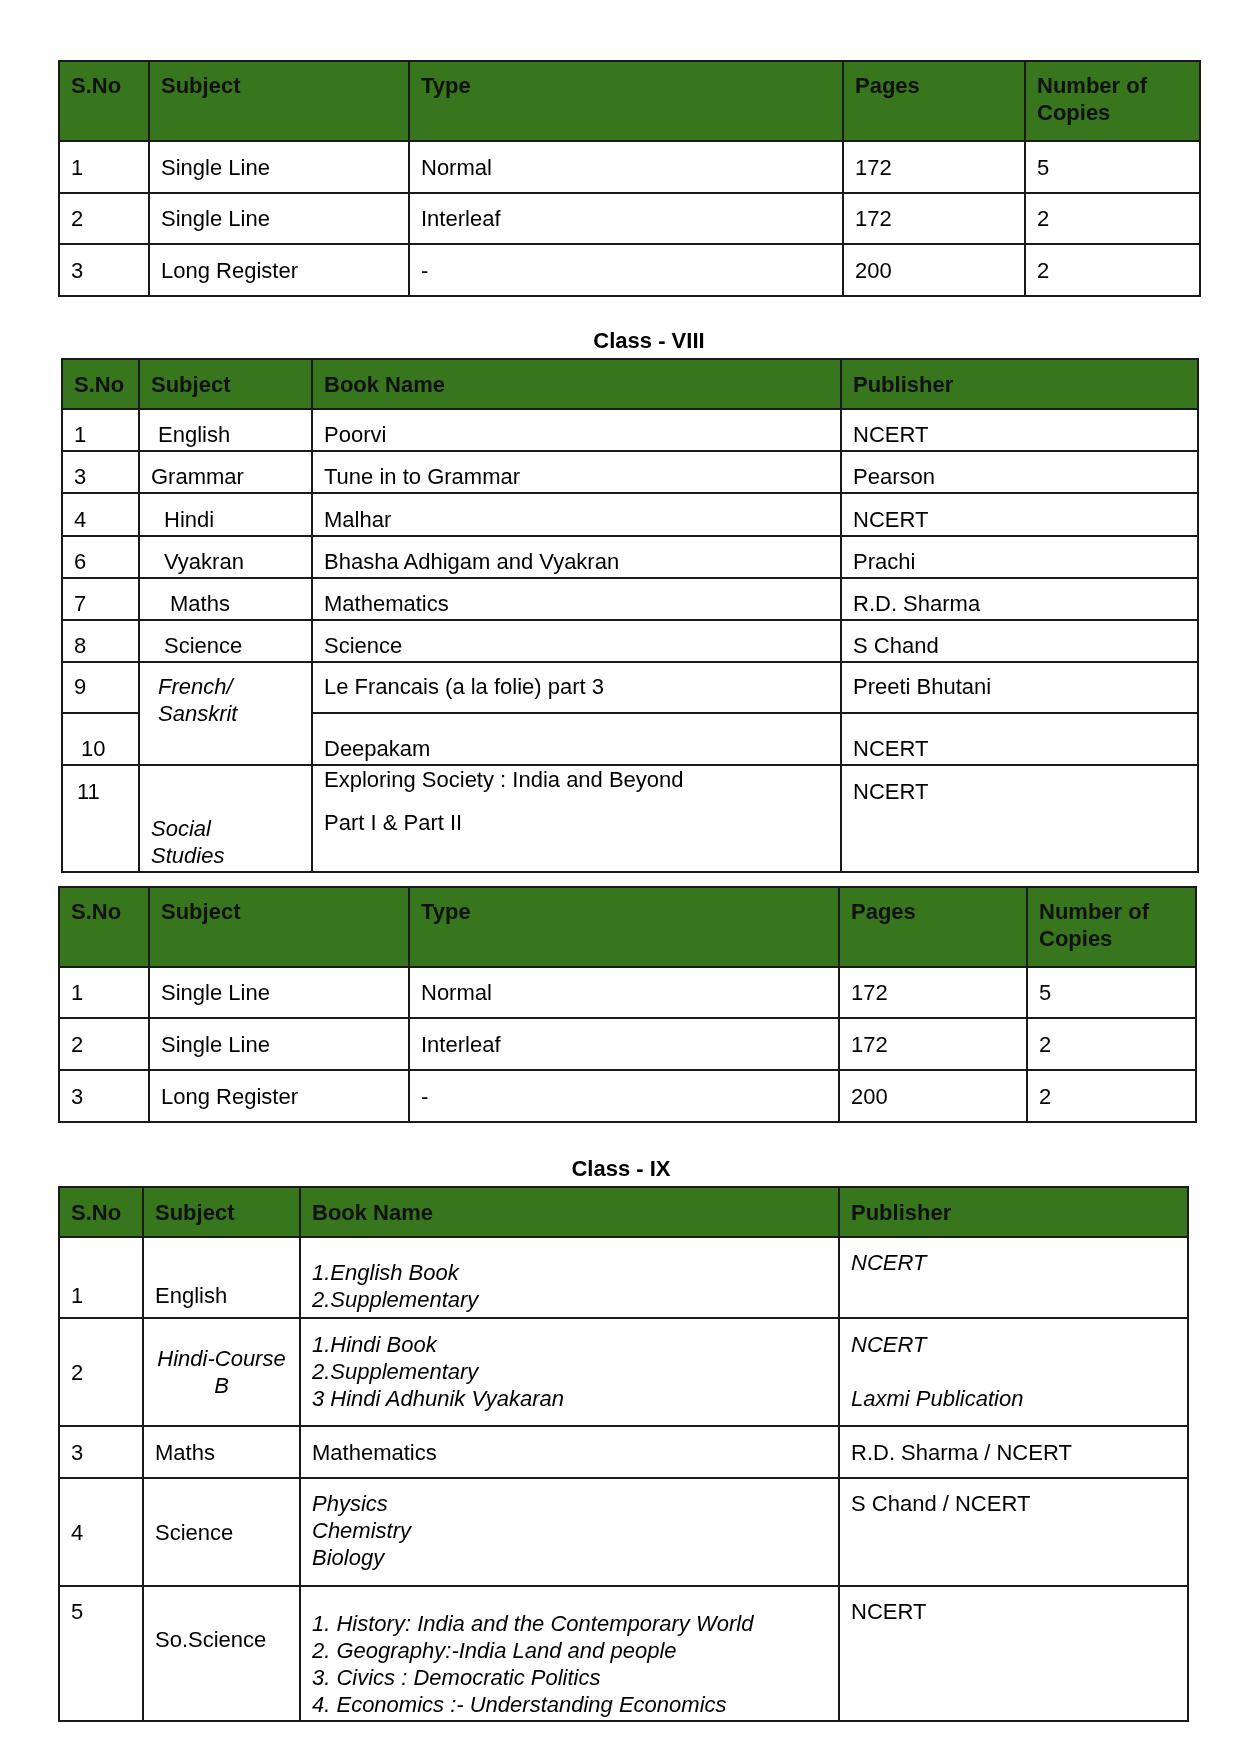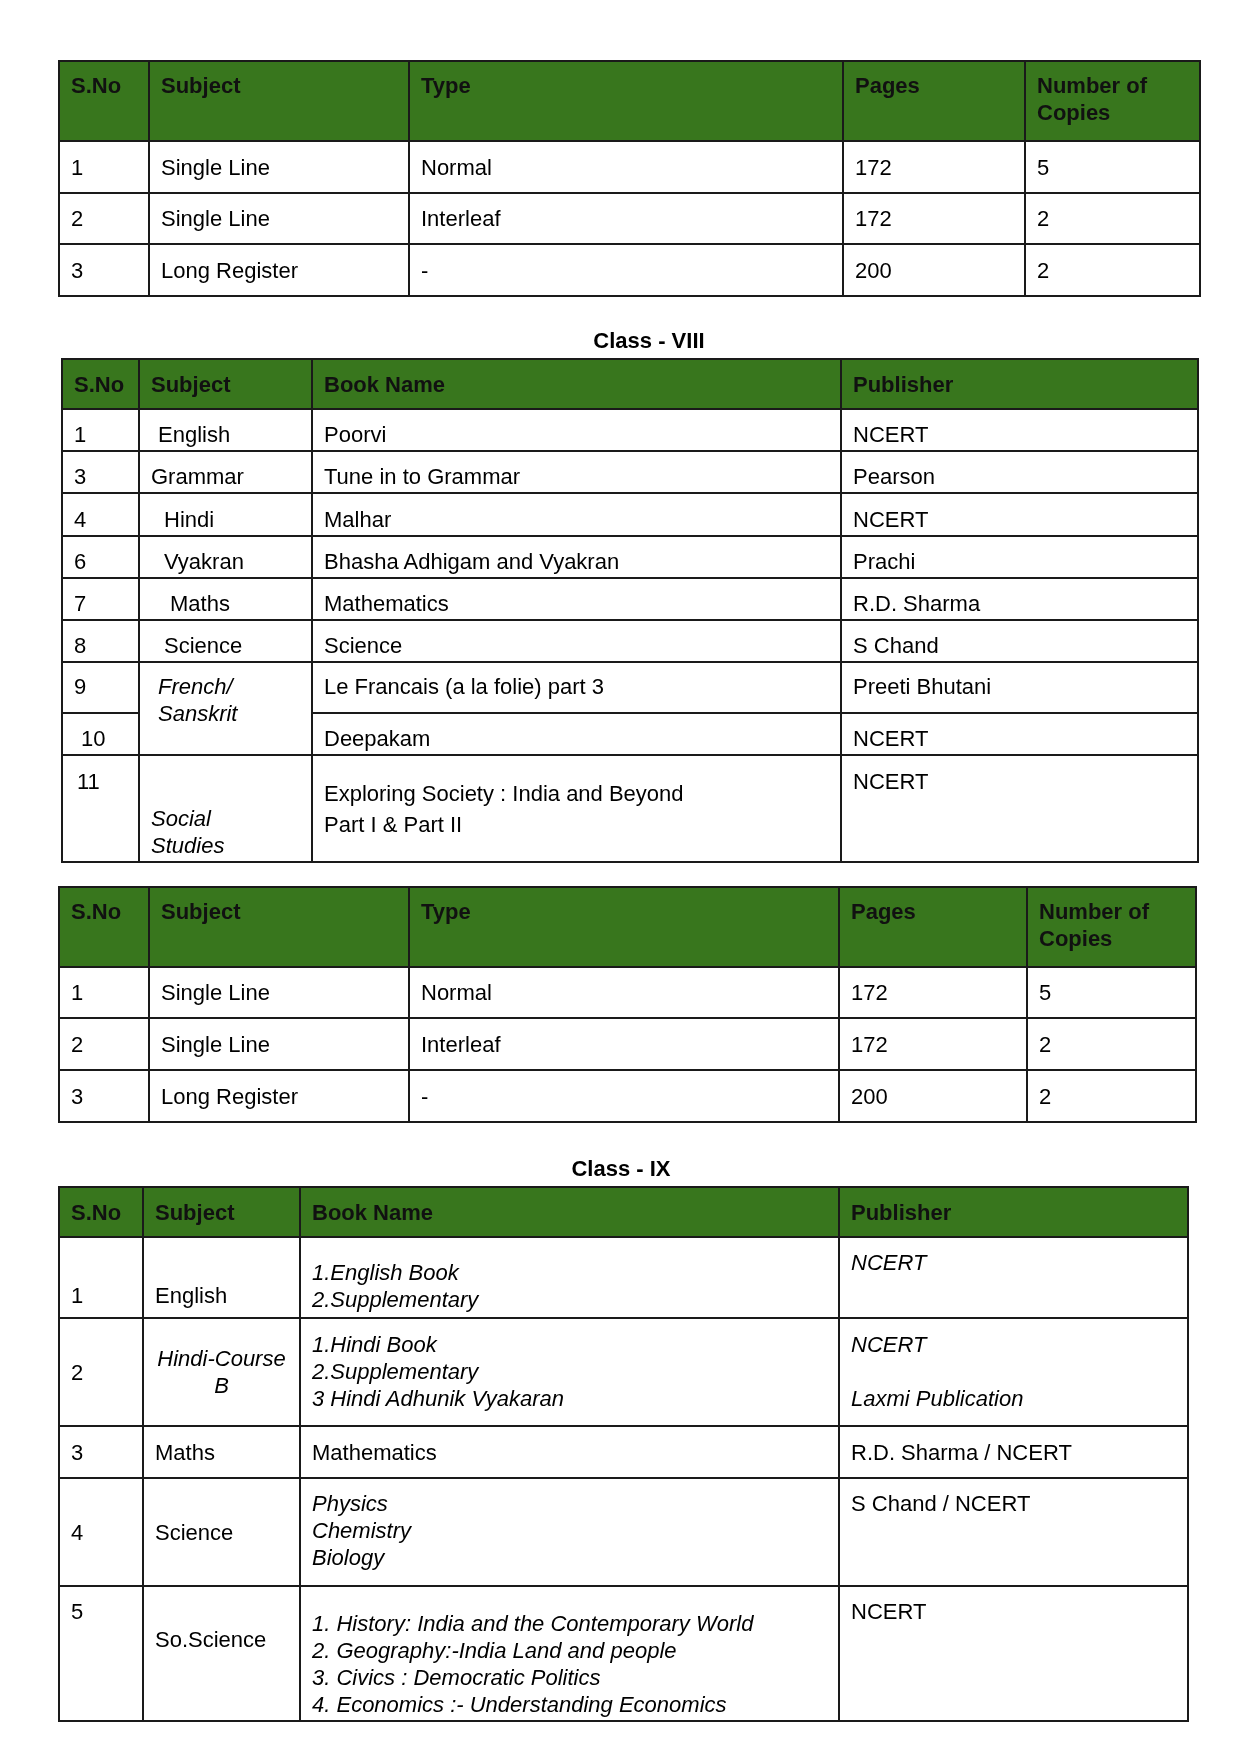--- a/index.html
+++ b/index.html
@@ -127,32 +127,32 @@
       <td class="bottom">Science</td>
       <td class="bottom">S Chand</td>
     </tr>
     <tr style="height:51px">
       <td style="padding-top:10px">9</td>
       <td class="ml indent1" rowspan="2" style="padding-top:10px">French/
 Sanskrit</td>
       <td style="padding-top:10px">Le Francais (a la folie) part 3</td>
       <td style="padding-top:10px">Preeti Bhutani</td>
     </tr>
-    <tr style="height:42px">
+    <tr style="height:52px">
       <td class="bottom" style="padding-left:18px">10</td>
       <td class="bottom">Deepakam</td>
       <td class="bottom">NCERT</td>
     </tr>
     <tr style="height:107px">
       <td style="padding-top:12px; padding-left:14px">11</td>
       <td class="ml bottom">Social
 Studies</td>
-      <td style="padding-top:24px">
+      <td style="padding-top:0">
         <div>Exploring Society : India and Beyond</div>
-        <div style="margin-top:4px">Part I &amp; Part II</div>
+        <div style="margin-top:16px">Part I &amp; Part II</div>
       </td>
       <td style="padding-top:12px">NCERT</td>
     </tr>
   </tbody>
 </table>
 
 <table class="t-copies" style="left:58px; top:886px; width:1137px;">
   <colgroup>
     <col style="width:90px">
       <col style="width:260px">

